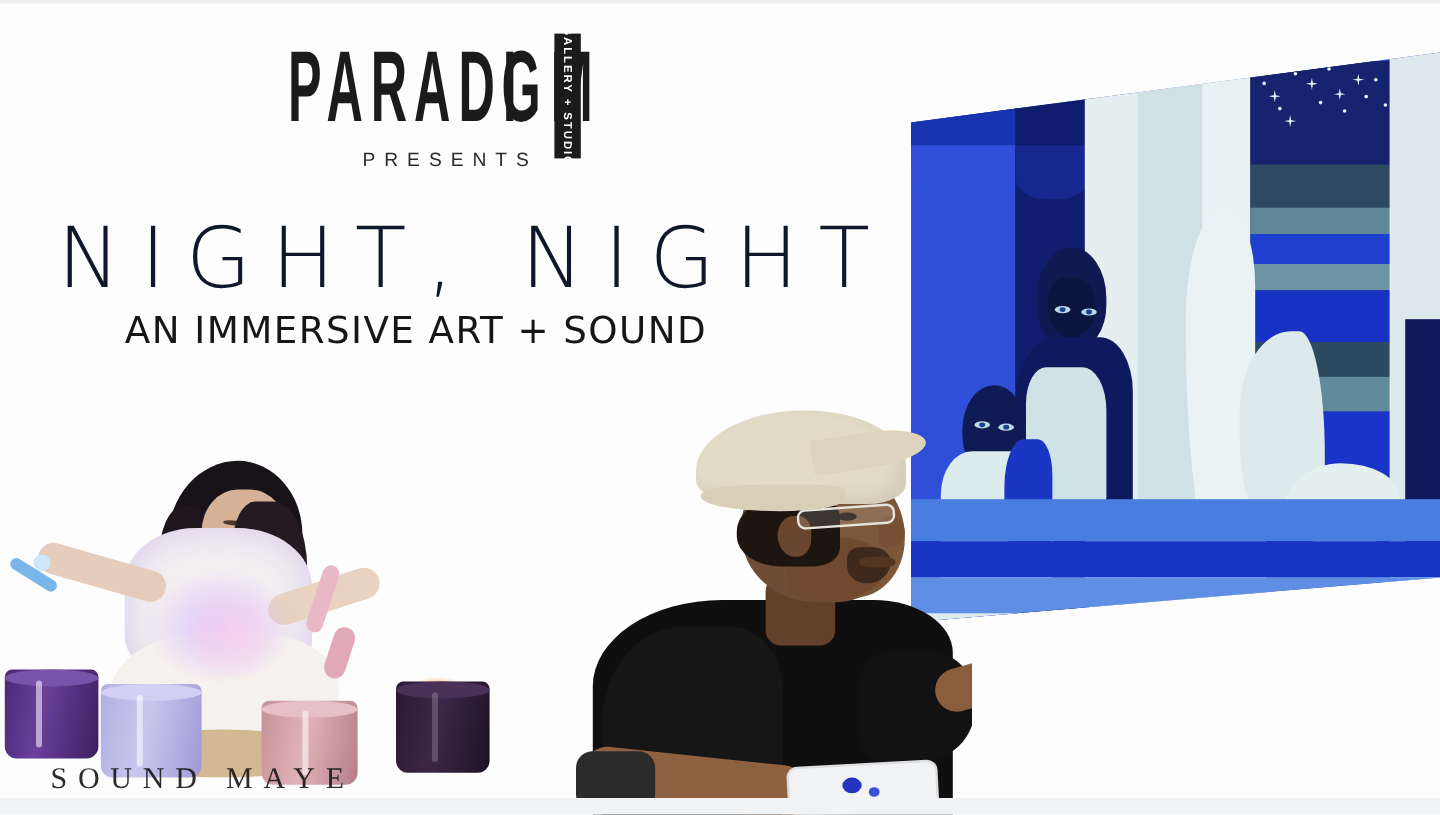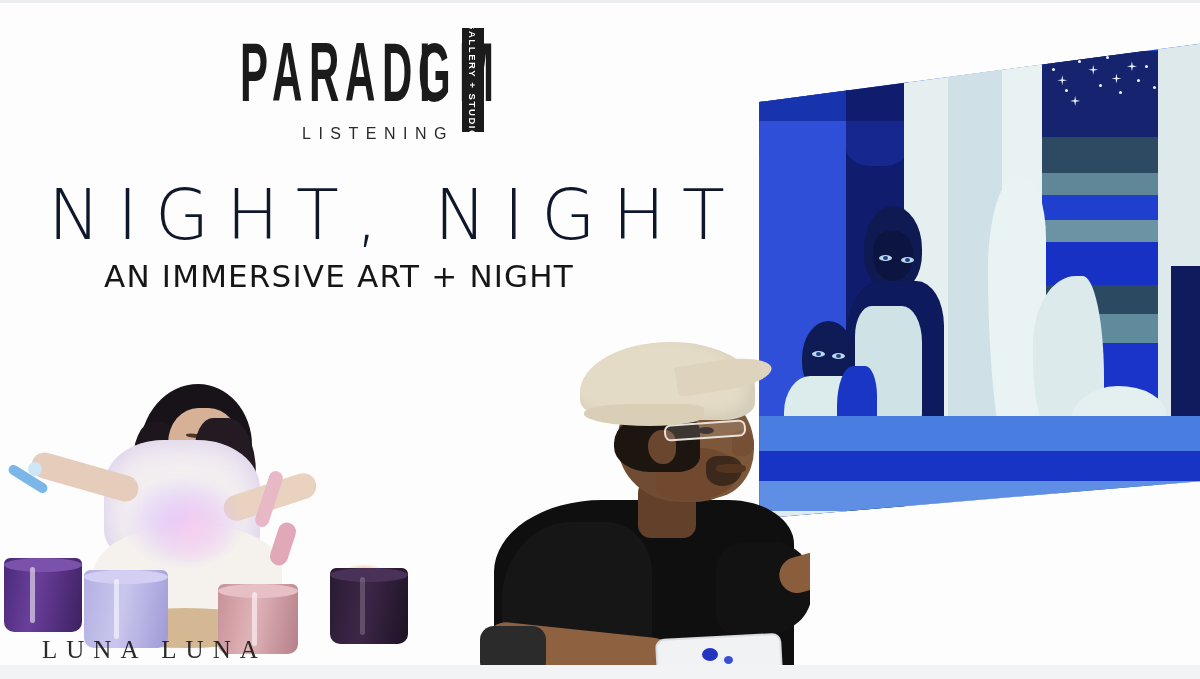--- a/index.html
+++ b/index.html
@@ -568,22 +568,22 @@
       <span class="pg-letter">R</span>
       <span class="pg-letter">A</span>
       <span class="pg-letter">D</span>
       <span class="pg-letter">I</span>
       <span class="pg-letter">G</span>
       <span class="pg-letter">M</span>
     </div>
     <div id="vertical-tag">
       <span>GALLERY + STUDIO</span>
     </div>
-    <div id="presents">LISTENING</div>
+    <div id="presents">PRESENTS</div>
   </div>
 
   <div id="headline">NIGHT, NIGHT</div>
-  <div id="subline1">AN IMMERSIVE ART + NIGHT</div>
-
-  <div id="performer-name">LUNA LUNA</div>
+  <div id="subline1">AN IMMERSIVE ART + SOUND</div>
+
+  <div id="performer-name">SOUND MAYE</div>
 
   <div class="edge-bottom"></div>
 </div>
 
 </body></html>

